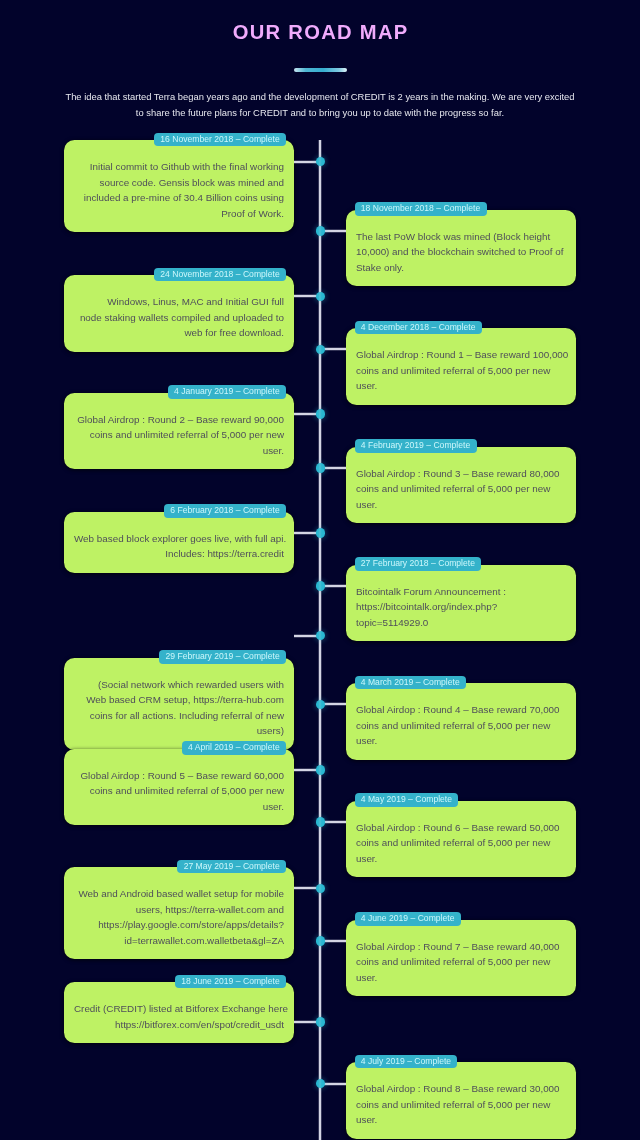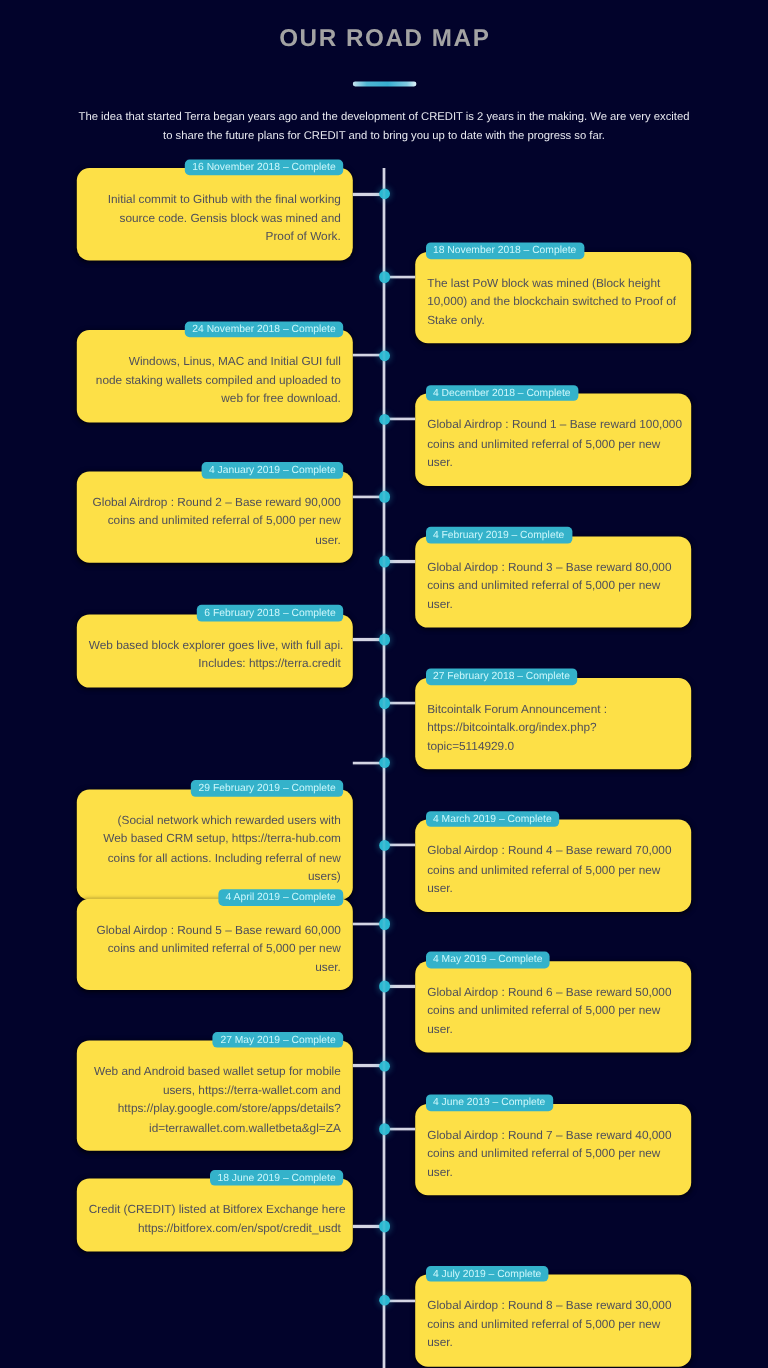--- a/index.html
+++ b/index.html
@@ -8,21 +8,21 @@
     width:640px;height:1140px;overflow:hidden;
     background:#02032b;
     font-family:"Liberation Sans", sans-serif;
     -webkit-font-smoothing:antialiased;
   }
   .page{position:relative;width:640px;height:1140px;}
 
   
   .title{
     position:absolute;left:0;top:21px;width:640px;text-align:center;
-    color:#a3a3a3;font-size:20.2px;font-weight:bold;letter-spacing:1.3px;
+    color:#f0abfc;font-size:20.2px;font-weight:bold;letter-spacing:1.3px;
     text-transform:uppercase;line-height:22px;text-indent:1.3px;
   }
   .title-underline{
     position:absolute;left:294px;top:68px;width:53px;height:3.5px;border-radius:2px;
     background:linear-gradient(90deg,#c6e4f0 0%,#4fb6d2 22%,#36aed0 55%,#7fc9e0 85%,#e2f4fa 100%);
   }
   .intro{
     position:absolute;left:0px;top:89px;width:640px;text-align:center;
     color:#e7e8ef;font-size:9.4px;line-height:15.5px;
   }
@@ -39,21 +39,21 @@
     position:absolute;width:9.6px;height:9.6px;border-radius:50%;
     background:#29b8d1;box-shadow:0 0 5px 1px rgba(54,185,210,0.32);z-index:5;
   }
   .conn{position:absolute;height:4px;z-index:2;
     background:linear-gradient(180deg,rgba(212,213,228,0) 0%,rgba(212,213,228,0.45) 25%,
       rgba(212,213,228,1) 26%,rgba(212,213,228,1) 74%,rgba(212,213,228,0.45) 75%,rgba(212,213,228,0) 100%);}
 
   
   .card{
     position:absolute;width:230px;box-sizing:border-box;
-    background:#fde047;border-radius:10.5px;
+    background:#bef264;border-radius:10.5px;
     padding:19px 10px 11px 10px;
     box-shadow:0 1px 4px rgba(0,0,0,0.75);
     color:#4f4f5a;font-size:9.85px;line-height:15.5px;
   }
   .card.left{left:64px;text-align:right;}
   .card .ln{white-space:nowrap;}
   .card.right{left:346px;text-align:left;}
   .badge{
     position:absolute;top:-7.5px;height:13.5px;line-height:13.5px;
     background:#34b2ca;color:#ccf7fb;border-radius:4px;
@@ -73,20 +73,21 @@
     <div>to share the future plans for CREDIT and to bring you up to date with the progress so far.</div>
   </div>
   <div class="spine"></div>
   <div class="spine spine-over"></div>
   <div id="timeline">
       <div class="card left" style="top: 140.3px;">
         <div class="badge">16 November 2018 – Complete</div>
         <div>
           <div class="ln">Initial commit to Github with the final working</div>
           <div class="ln">source code. Gensis block was mined and</div>
+          <div class="ln">included a pre-mine of 30.4 Billion coins using</div>
           <div class="ln">Proof of Work.</div>
         </div>
       </div>
       <div class="dot" style="left: 315.8px; top: 156.7px;"></div>
       <div class="conn" style="top: 159.5px; left: 294px; width: 26.5px;"></div>
       <div class="card right" style="top: 209.8px;">
         <div class="badge">18 November 2018 – Complete</div>
         <div>
           <div class="ln">The last PoW block was mined (Block height</div>
           <div class="ln">10,000) and the blockchain switched to Proof of</div>

